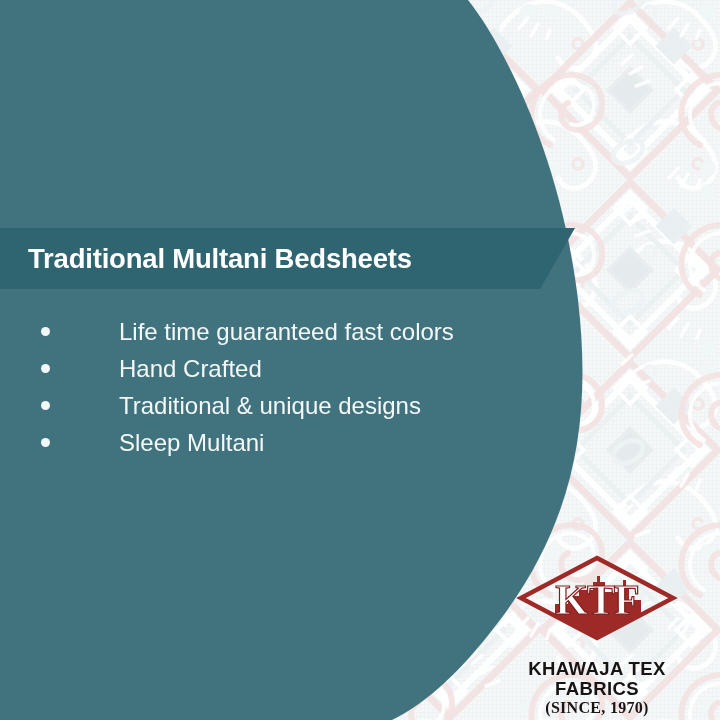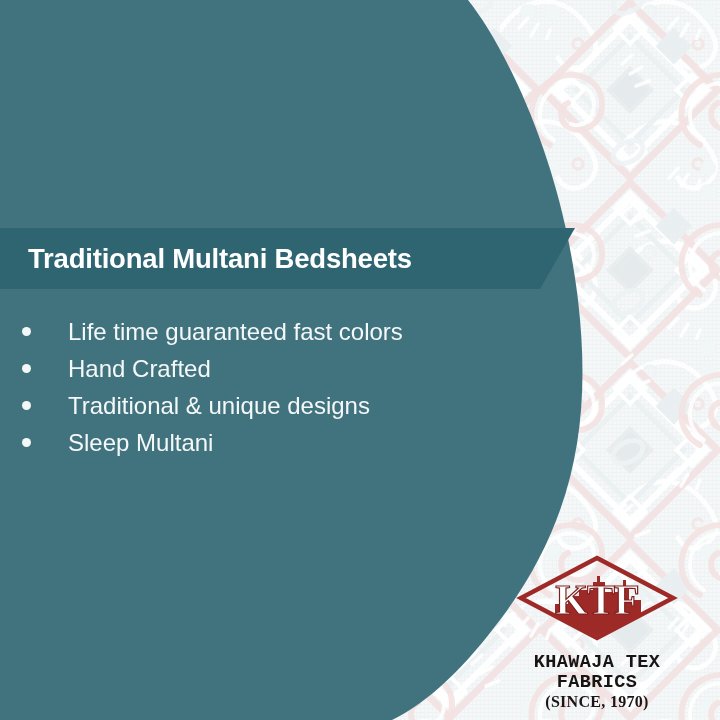--- a/index.html
+++ b/index.html
@@ -92,24 +92,25 @@
     top: 313px;
     width: 520px;
     margin: 0;
     padding: 0;
     list-style: none;
   }
   .feature-item {
     position: relative;
     height: 37px;
     line-height: 37px;
-    padding-left: 68px;
+    padding-left: 100px;
     font-size: 24px;
     color: #f4f8f8;
     white-space: nowrap;
+    margin-left: 19px;
   }
   .feature-bullet {
     position: absolute;
     left: 22px;
     top: 14px;
     width: 9px;
     height: 9px;
     border-radius: 50%;
     background: #f2f7f7;
   }
@@ -129,27 +130,27 @@
     position: relative;
     width: 200px;
     height: 92px;
   }
   .logo-mark svg {
     width: 100%;
     height: 100%;
     display: block;
   }
   .logo-name {
-    font-family: Liberation Mono, monospace;
+    font-family: Liberation Sans, sans-serif;
     font-weight: bold;
     font-size: 18.5px;
     letter-spacing: 0.4px;
     color: #191414;
     line-height: 20px;
-    margin-top: 9px;
+    margin-top: 15px;
   }
   .logo-tagline {
     font-family: "Liberation Serif", serif;
     font-weight: bold;
     font-size: 15.5px;
     letter-spacing: 0.6px;
     color: #1b1615;
     line-height: 18px;
   }
   .logo-since {

